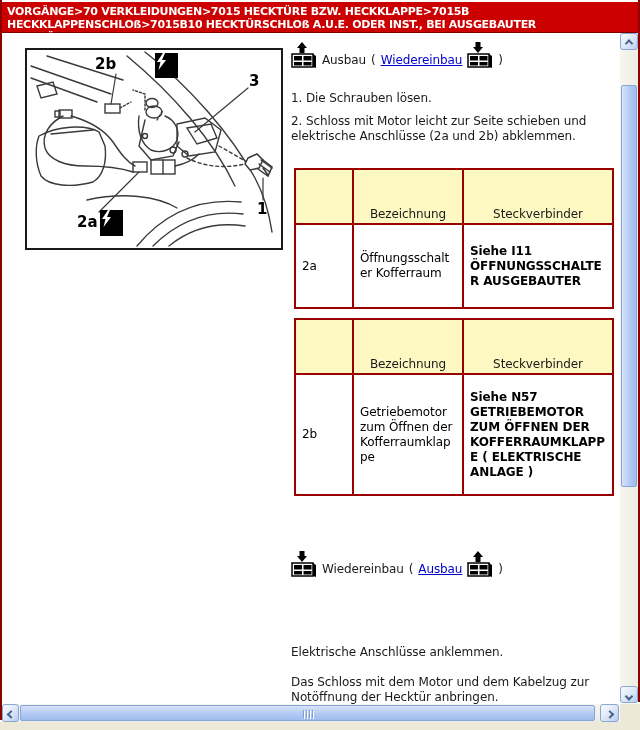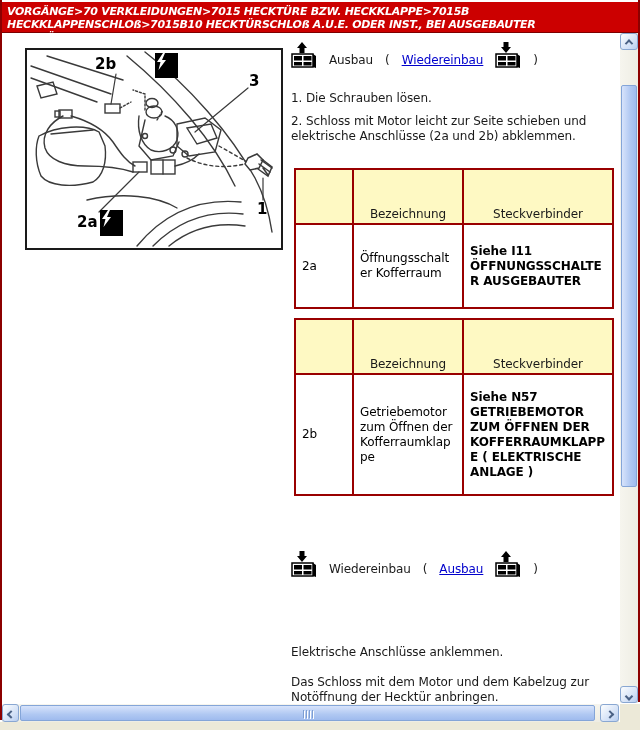--- a/index.html
+++ b/index.html
@@ -18,42 +18,41 @@
   .frame-left  { position:absolute; left:0;   top:2; width:2px; height:720px; background:#8c0000; }
   .frame-right { position:absolute; left:638px; top:2; width:2px; height:702px; background:#8c0000; }
 
   
   .banner {
     position:absolute; left:2px; top:2px; width:636px; height:31px;
     background:#cc0000; color:#ffffff;
     font-size:11px; font-weight:bold; letter-spacing:-0.3px;
     line-height:13px; padding:3px 5px 2px 5px;
     border-bottom:1px solid #7d0000;
-    font-style:italic;
   }
 
   
   .diagram-box {
     position:absolute; left:25px; top:48px; width:258px; height:202px;
     border:2px solid #1a1a1a; background:#ffffff;
   }
   .diagram-box svg { position:absolute; left:0; top:0; }
   .dlabel {
     position:absolute; font-size:15px; font-weight:bold; color:#000;
   }
   .bolt-box {
     position:absolute; background:#000; display:flex; align-items:center; justify-content:center;
   }
 
   
   .txt {
     position:absolute; left:291px; width:302px;
     font-size:12px; line-height:15px; color:#1a1a1a; letter-spacing:-0.1px;
   }
-  .icon-line { display:flex; align-items:flex-end; gap:12px; }
+  .icon-line { display:flex; align-items:flex-end; gap:5px; }
   .icon-line .lbl { padding-bottom:1px; }
   a.doclink { color:#0000cc; text-decoration:underline; cursor:pointer; }
   .boxicon { display:inline-block; width:26px; height:27px; }
 
   
   table.dt {
     position:absolute; left:294px; border-collapse:collapse; table-layout:fixed;
     width:318px; background:#fff;
   }
   table.dt th, table.dt td {

